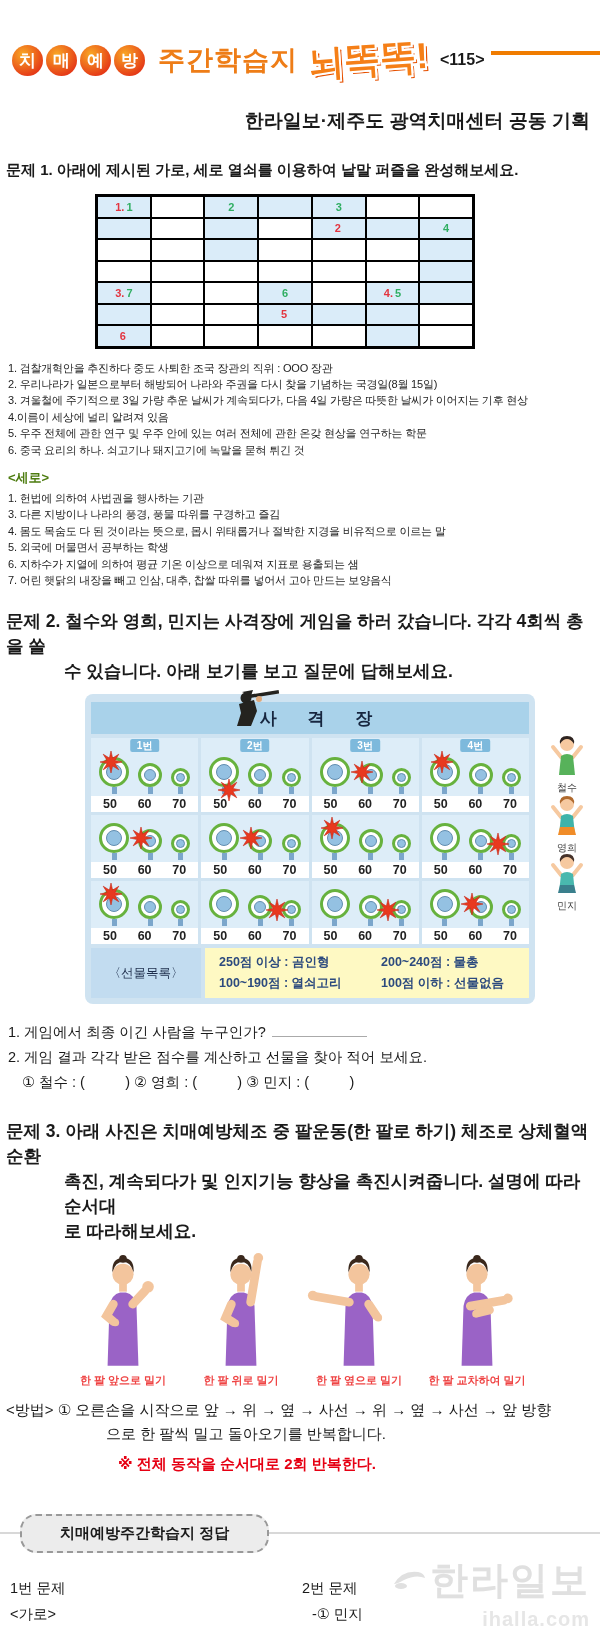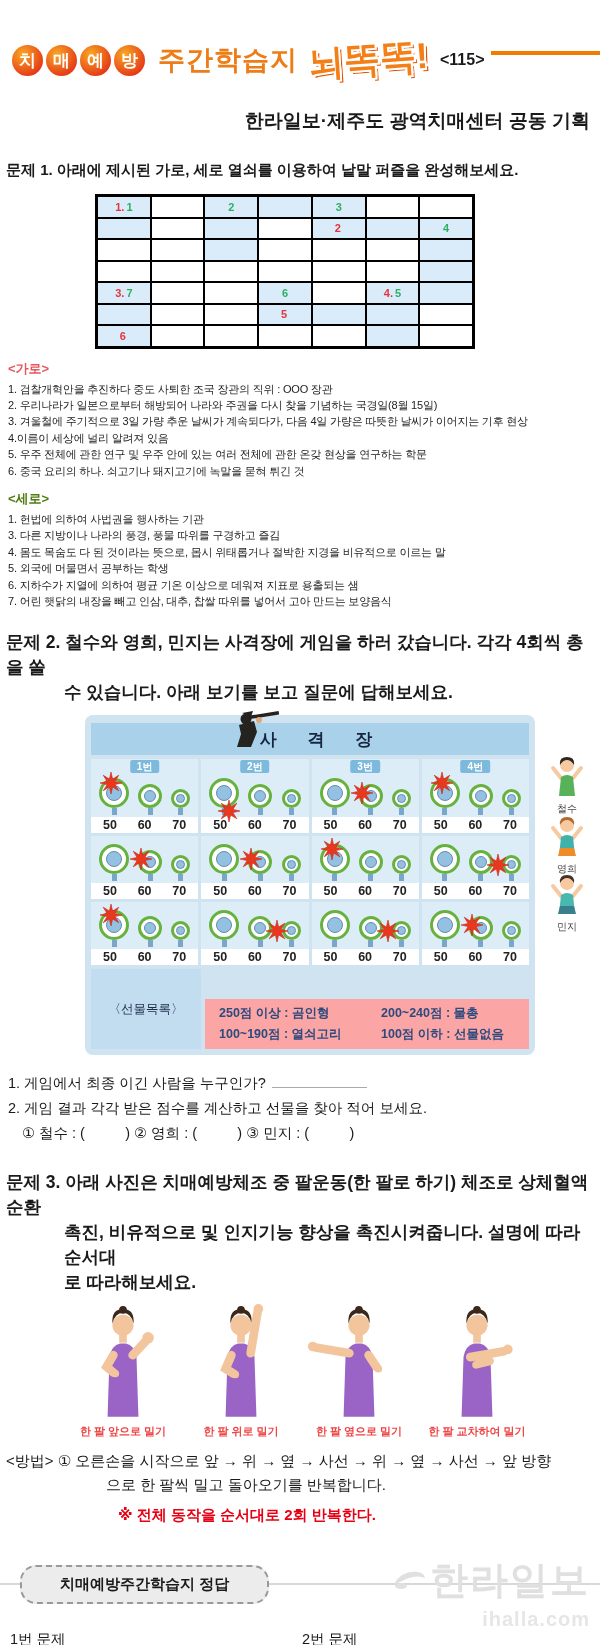--- a/index.html
+++ b/index.html
@@ -66,21 +66,21 @@
   .core{border-radius:50%;background:#94c1e2;border:1px solid #628db0;box-sizing:border-box;}
   .core.L{width:16px;height:16px;} .core.M{width:12px;height:12px;} .core.S{width:9px;height:9px;}
   .stem{width:5px;height:7px;background:#7ba6cb;}
   .splat{position:absolute;z-index:3;}
   .strip{background:#fff;display:flex;justify-content:space-between;padding:1px 12px;
          font-size:12.5px;font-weight:bold;color:#222;margin-top:2px;}
 
   .gift-row{display:flex;gap:4px;margin-top:4px;}
   .gift-label{width:110px;background:#c2dcf0;display:flex;align-items:center;justify-content:center;
               font-size:12.5px;color:#1c2c4a;}
-  .gift-list{flex:1;background:#fca5a5;padding:4px 0;margin-top:30px;}
+  .gift-list{flex:1;background:#fef9c3;padding:4px 0;}
   .gift-line{display:flex;}
   .gift-item{width:50%;font-size:12.5px;font-weight:bold;color:#2c4a7e;
              padding:2px 0 2px 14px;box-sizing:border-box;white-space:nowrap;}
 
   .char{position:absolute;left:543px;width:48px;text-align:center;}
   .char .nm{font-size:10px;color:#444;display:block;margin-top:1px;}
 
   .questions{margin:16px 0 0 8px;font-size:14.5px;line-height:25px;}
   .blank{display:inline-block;width:95px;border-bottom:1.5px solid #aaa;height:13px;margin-left:6px;}
   .q2-items{padding-left:14px;}
@@ -213,21 +213,20 @@
       <div class="xcell"></div>
       <div class="xcell"></div>
       <div class="xcell"></div>
       <div class="xcell"></div>
       <div class="xcell shaded"></div>
       <div class="xcell"></div>
     </div>
   </div>
 
 <div class="clues">
-  <div class="clue-title red">&lt;가로&gt;</div>
   <ul id="across-list">
       <li>1. 검찰개혁안을 추진하다 중도 사퇴한 조국 장관의 직위 : OOO 장관</li>
       <li>2. 우리나라가 일본으로부터 해방되어 나라와 주권을 다시 찾을 기념하는 국경일(8월 15일)</li>
       <li>3. 겨울철에 주기적으로 3일 가량 추운 날씨가 계속되다가, 다음 4일 가량은 따뜻한 날씨가 이어지는 기후 현상</li>
       <li>4.이름이 세상에 널리 알려져 있음</li>
       <li>5. 우주 전체에 관한 연구 및 우주 안에 있는 여러 전체에 관한 온갖 현상을 연구하는 학문</li>
       <li>6. 중국 요리의 하나. 쇠고기나 돼지고기에 녹말을 묻혀 튀긴 것</li>
     </ul>
 </div>
 
@@ -675,21 +674,21 @@
 <div class="questions">
   <div>
     <span>1. 게임에서 최종 이긴 사람을 누구인가?</span><span class="blank"></span>
   </div>
   <div>2. 게임 결과 각각 받은 점수를 계산하고 선물을 찾아 적어 보세요.</div>
   <div class="q2-items">① 철수 : (&nbsp;&nbsp;&nbsp;&nbsp;&nbsp;&nbsp;&nbsp;&nbsp;&nbsp;&nbsp;) ② 영희 : (&nbsp;&nbsp;&nbsp;&nbsp;&nbsp;&nbsp;&nbsp;&nbsp;&nbsp;&nbsp;) ③ 민지 : (&nbsp;&nbsp;&nbsp;&nbsp;&nbsp;&nbsp;&nbsp;&nbsp;&nbsp;&nbsp;)</div>
 </div>
 
 <div id="q3-heading" class="q-big">
   <div>문제 3. 아래 사진은 치매예방체조 중 팔운동(한 팔로 하기) 체조로 상체혈액순환</div>
-  <div class="ind58">촉진, 비유적으로 및 인지기능 향상을 촉진시켜줍니다. 설명에 따라 순서대</div>
+  <div class="ind58">촉진, 계속되다가 및 인지기능 향상을 촉진시켜줍니다. 설명에 따라 순서대</div>
   <div class="ind58">로 따라해보세요.</div>
 </div>
 
 <div class="figures" id="figures">
     <div class="figure"><svg width="106" height="114" viewBox="0 0 110 118">
         <path d="M39,118 L41,56 Q43,44 52,42 L58,42 Q67,44 69,56 L71,118 Z" fill="#9a63c6"></path>
         <rect x="51" y="30" width="8" height="11" fill="#f3c59d"></rect>
         <circle cx="55" cy="23" r="11" fill="#f3c59d"></circle>
         <path d="M44,21 Q43,6 55,6 Q67,6 66,21 Q63,10 55,10 Q47,10 44,21 Z" fill="#3a281c"></path>
         <circle cx="55" cy="7" r="4" fill="#3a281c"></circle>

